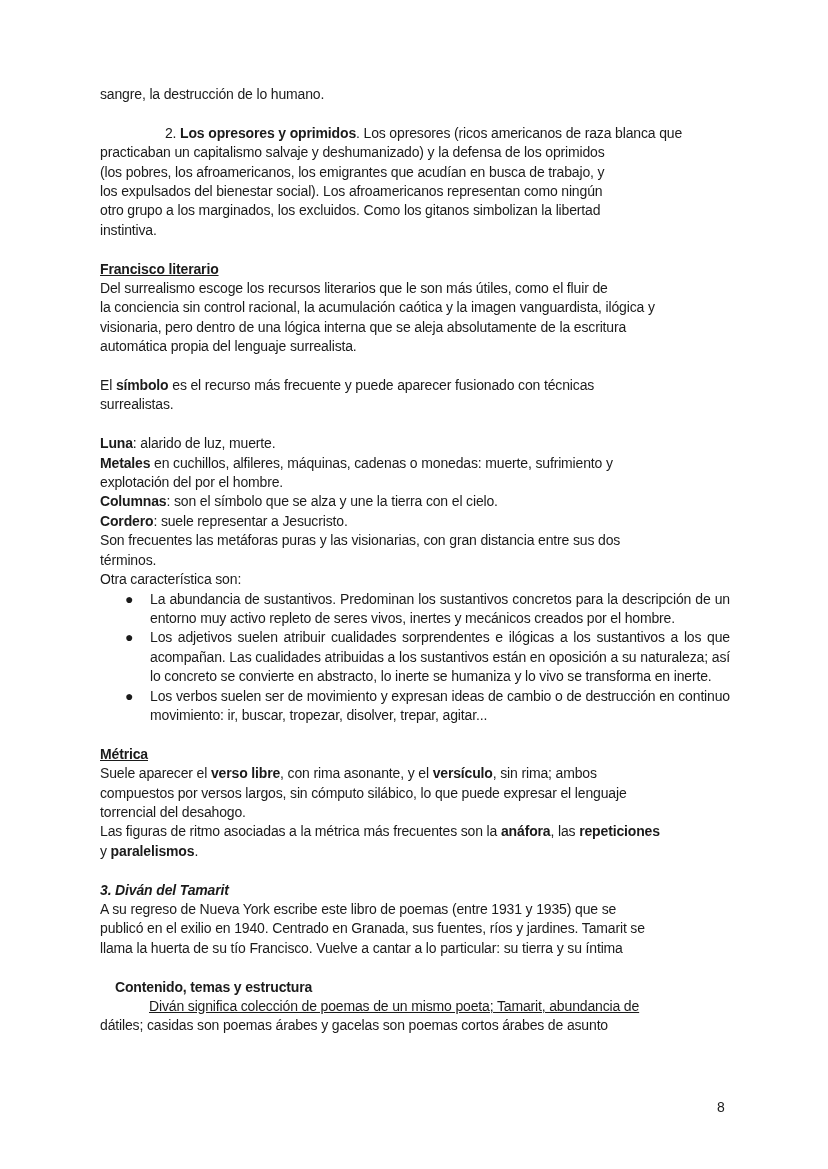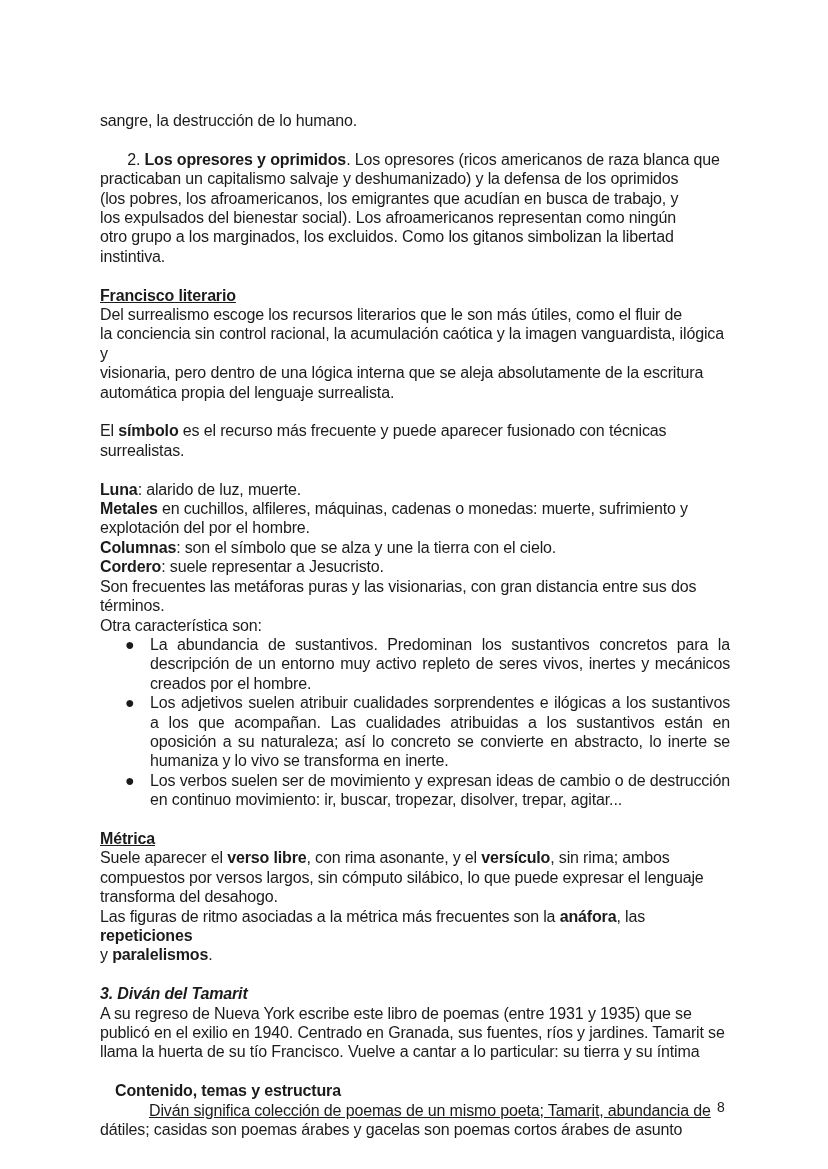--- a/index.html
+++ b/index.html
@@ -1,21 +1,21 @@
 <!DOCTYPE html>
 <html><head>
 <meta charset="utf-8">
 <style>
   html, body { margin: 0; padding: 0; background: #ffffff; }
   body {
     width: 828px; height: 1169px; position: relative; overflow: hidden;
     font-family: "Liberation Sans", "DejaVu Sans", sans-serif;
     color: #1b1b1b;
   }
-  .page { position: absolute; left: 100px; top: 111px; width: 630px; font-size: 16px; line-height: 19.4px; letter-spacing: -0.15px; }
+  .page { position: absolute; left: 100px; top: 85px; width: 630px; font-size: 14px; line-height: 19.4px; letter-spacing: -0.15px; }
   p { margin: 0; }
   .gap { height: 19.4px; }
   .indent-num { padding-left: 17px; text-align: center; }
   .indent-tab { padding-left: 49px; text-decoration: underline; }
   b { font-weight: bold; }
   .heading-u { font-weight: bold; text-decoration: underline; }
   .heading-bi { font-weight: bold; font-style: italic; }
   .heading-b { font-weight: bold; margin-left: 15px; }
   ul.bullets { list-style: none; margin: 0; padding: 0 0 0 25px; }
   ul.bullets li { position: relative; padding-left: 25px; text-align: justify; }
@@ -60,21 +60,21 @@
   <ul class="bullets">
     <li><span class="dot">●</span><span>La abundancia de sustantivos. Predominan los sustantivos concretos para la descripción de un entorno muy activo repleto de seres vivos, inertes y mecánicos creados por el hombre.</span></li>
     <li><span class="dot">●</span><span>Los adjetivos suelen atribuir cualidades sorprendentes e ilógicas a los sustantivos a los que acompañan. Las cualidades atribuidas a los sustantivos están en oposición a su naturaleza; así lo concreto se convierte en abstracto, lo inerte se humaniza y lo vivo se transforma en inerte.</span></li>
     <li><span class="dot">●</span><span>Los verbos suelen ser de movimiento y expresan ideas de cambio o de destrucción en continuo movimiento: ir, buscar, tropezar, disolver, trepar, agitar...</span></li>
   </ul>
   <div class="gap"></div>
 
   <p class="heading-u">Métrica</p>
   <p><span>Suele aparecer el </span><b>verso libre</b><span>, con rima asonante, y el </span><b>versículo</b><span>, sin rima; ambos</span></p>
   <p>compuestos por versos largos, sin cómputo silábico, lo que puede expresar el lenguaje</p>
-  <p>transforma del desahogo.</p>
+  <p>torrencial del desahogo.</p>
   <p><span>Las figuras de ritmo asociadas a la métrica más frecuentes son la </span><b>anáfora</b><span>, las </span><b>repeticiones</b></p>
   <p><span>y </span><b>paralelismos</b><span>.</span></p>
   <div class="gap"></div>
 
   <p class="heading-bi">3. Diván del Tamarit</p>
   <p>A su regreso de Nueva York escribe este libro de poemas (entre 1931 y 1935) que se</p>
   <p>publicó en el exilio en 1940. Centrado en Granada, sus fuentes, ríos y jardines. Tamarit se</p>
   <p>llama la huerta de su tío Francisco. Vuelve a cantar a lo particular: su tierra y su íntima</p>
   <div class="gap"></div>
 

